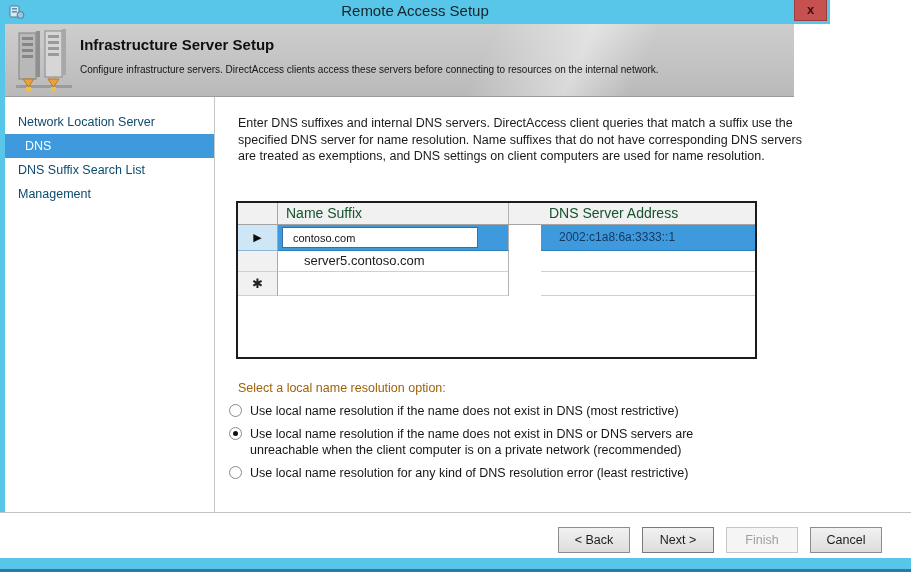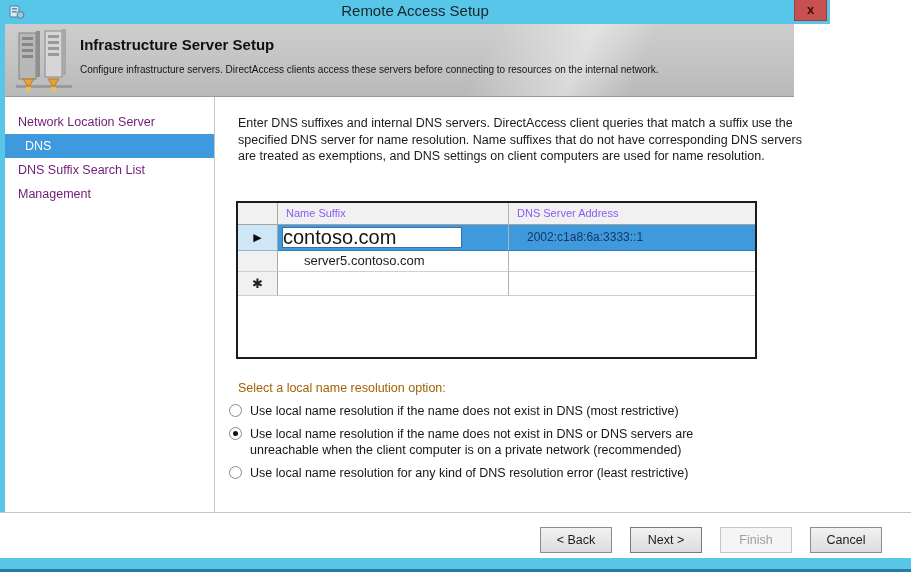--- a/index.html
+++ b/index.html
@@ -29,45 +29,45 @@
   .hdr-desc  { position:absolute; left:80px; top:40px; font-size:10px; color:#151515; }
 
   
   .left-strip { position:absolute; left:0; top:24px; width:5px; height:534px; background:#58c6e8; }
   .bottom-bar { position:absolute; left:0; top:558px; width:911px; height:14px; background:#58c6e8; }
   .bottom-bar .dark { position:absolute; left:0; bottom:0; width:100%; height:3px; background:#2a7aa8; }
 
   
   .contentrow { position:absolute; left:5px; top:97px; width:906px; height:415px; background:#fff; }
   .sidebar { position:absolute; left:0; top:0; width:209px; height:415px; padding-top:13px; }
-  .side-item { height:24px; line-height:24px; padding-left:13px; font-size:12.5px; color:#701a75; cursor:pointer; }
+  .side-item { height:24px; line-height:24px; padding-left:13px; font-size:12.5px; color:#0c4a6e; cursor:pointer; }
   .side-item.sel { background:#3e9add; color:#fff;padding-left:20px; }
   .vsep { position:absolute; left:209px; top:0; width:1px; height:415px; background:#c6c6c6; }
 
   .main { position:absolute; left:210px; top:0; width:696px; height:415px; }
   .desc { position:absolute; left:23px; top:18px; width:564px; font-size:12.5px; line-height:16.5px; color:#1a1a1a; }
 
   
   .dg { position:absolute; left:21px; top:104px; width:521px; height:158px;
         border:2px solid #1c1c1c; background:#fff; display:flex; flex-direction:column; }
   .dg-row { display:flex; width:100%; }
   .c-sel  { width:40px; flex:0 0 40px; border-right:1px solid #a8a8a8; background:#f1f1f1;
             display:flex; align-items:center; justify-content:center; }
   .c-name { width:231px; flex:0 0 231px; border-right:1px solid #b2b2b2; position:relative; }
-  .c-dns  { flex:1 1 auto; }
+  .c-dns  { flex:1 1 auto;margin-left:32px; }
   .dg-head { height:22px; background:#f1f1f1; border-bottom:1px solid #a3a3a3; }
-  .dg-head .c-name, .dg-head .c-dns { background:#f1f1f1; font-size:11px; color:#8b5cf6;
+  .dg-head .c-name, .dg-head .c-dns { background:#f1f1f1; font-size:14px; color:#14532d;
             line-height:21px; padding-left:8px; }
   .r1 { height:26px; }
   .r1 .c-sel { background:#cfe6f7; border-bottom:1px solid #8db6d6; }
   .r1 .c-name, .r1 .c-dns { background:#3e9add; border-bottom:1px solid #2f7fba; }
   .arrow { font-size:11px; color:#0c0c0c; }
-  .editbox { position:absolute; left:4px; top:2px; width:180px; height:21px;
+  .editbox { position:absolute; left:4px; top:2px; width:196px; height:21px;
              background:#fff; border:1px solid #3a6ea5; font-family:"Liberation Sans",sans-serif;
-             font-size:20px; color:#141414; padding-left:0; outline:none; }
+             font-size:11px; color:#141414; padding-left:10px; outline:none; }
   .dnsval { font-size:12px; color:#16355c; line-height:25px; padding-left:18px; }
   .r2 { height:21px; }
   .r2 .c-sel { border-bottom:1px solid #cfcfcf; }
   .r2 .c-name, .r2 .c-dns { border-bottom:1px solid #cfcfcf; font-size:13px; color:#202020;
             line-height:20px; padding-left:26px; }
   .r3 { height:24px; }
   .r3 .c-sel { border-bottom:1px solid #cfcfcf; font-size:13px; color:#222; }
   .r3 .c-name, .r3 .c-dns { border-bottom:1px solid #cfcfcf; }
   .dg-fill { flex:1 1 auto; background:#fff; }
 
@@ -82,21 +82,21 @@
   .opt label { font-size:12.5px; color:#161616; line-height:16px; cursor:pointer; }
   .opt.one-line label { white-space:nowrap; }
   .opt.two-line label { max-width:492px; }
 
   
   .footer { position:absolute; left:0; top:512px; width:911px; height:46px; background:#fff;
             border-top:1px solid #c3c3c3; }
   .btnrow { position:absolute; right:29px; top:14px; display:flex; }
   .btn { width:72px; height:26px; font-family:"Liberation Sans",sans-serif; font-size:12.5px; color:#1c1c1c;
          background:linear-gradient(180deg,#f1f1f1,#dddddd); border:1px solid #8d8d8d; cursor:pointer; }
-  .btn + .btn { margin-left:18px; }
+  .btn + .btn { margin-left:12px; }
   .btn.next { border-color:#7a7a7a; }
   .btn:disabled { background:#f5f5f5; border-color:#c5c5c5; color:#9f9f9f; cursor:default; }
 </style>
 </head>
 <body>
 
 <div class="window">
 
   <div class="titlebar">
     <svg class="app-icon" viewBox="0 0 17 17">

